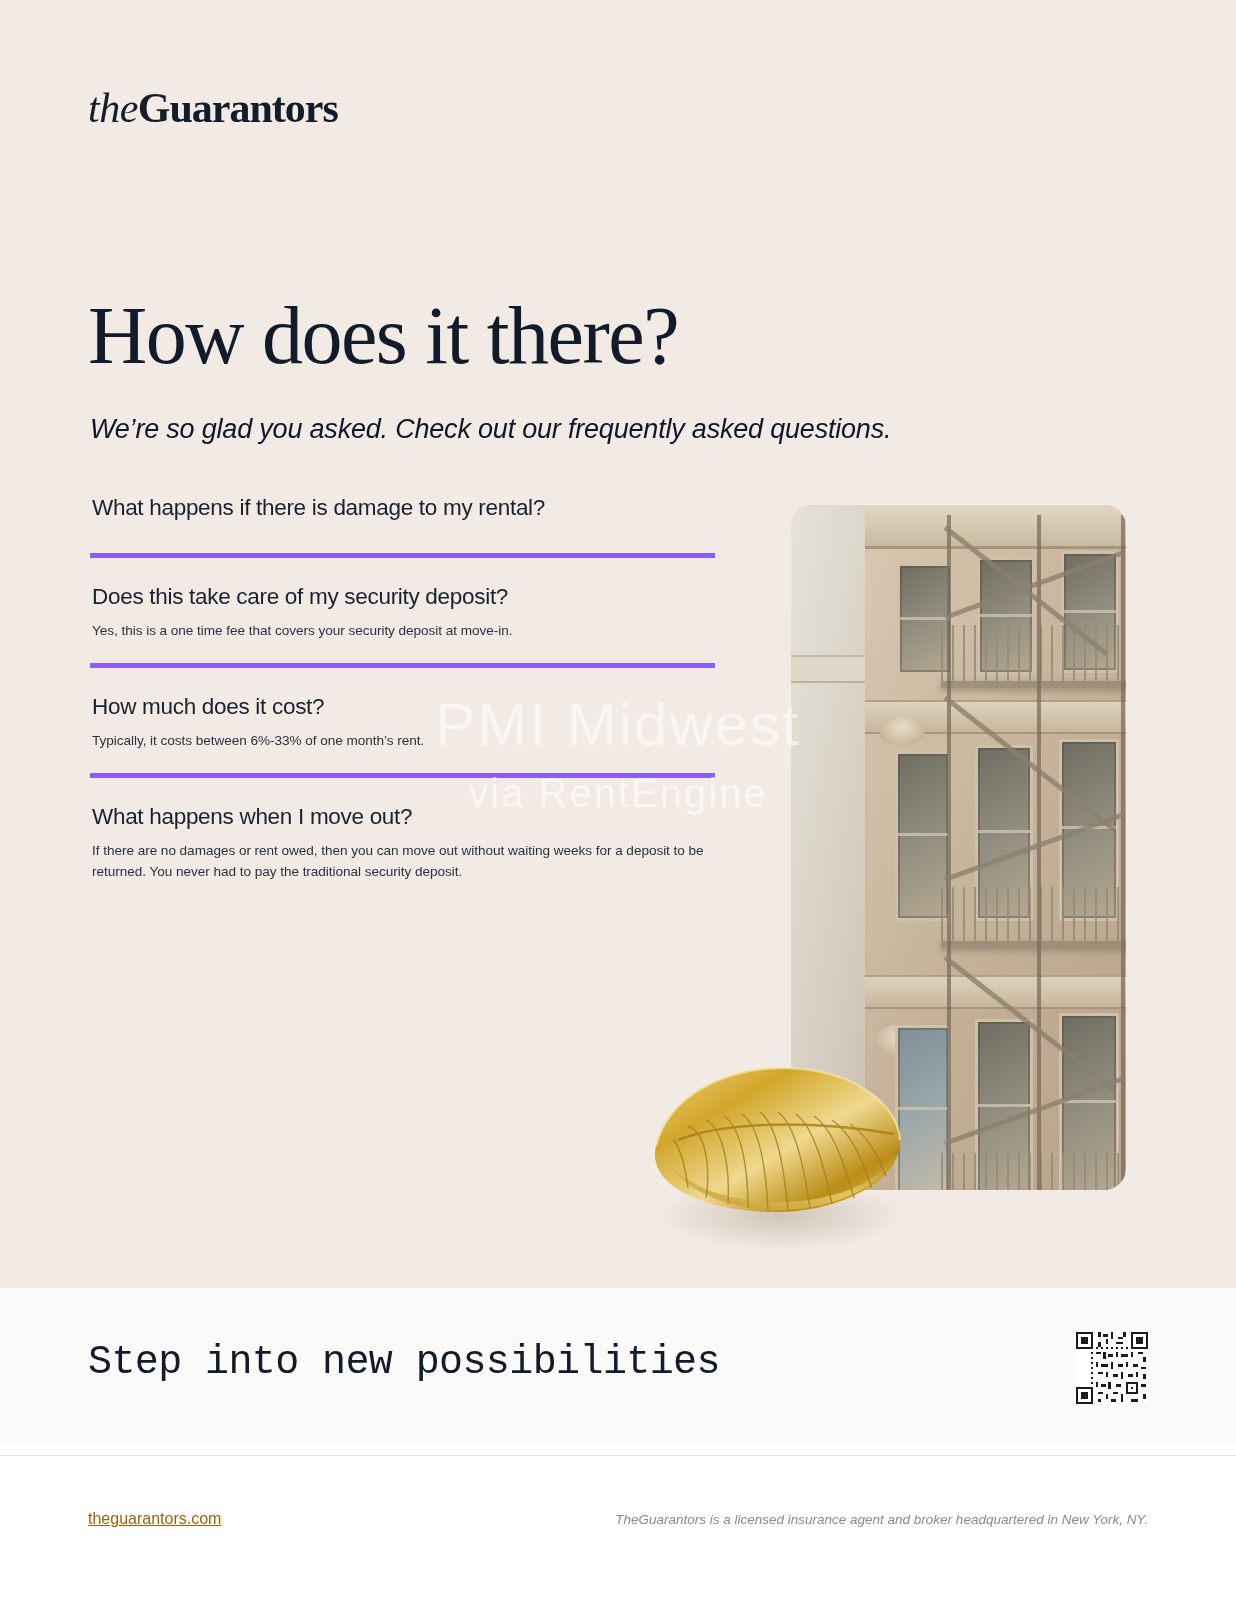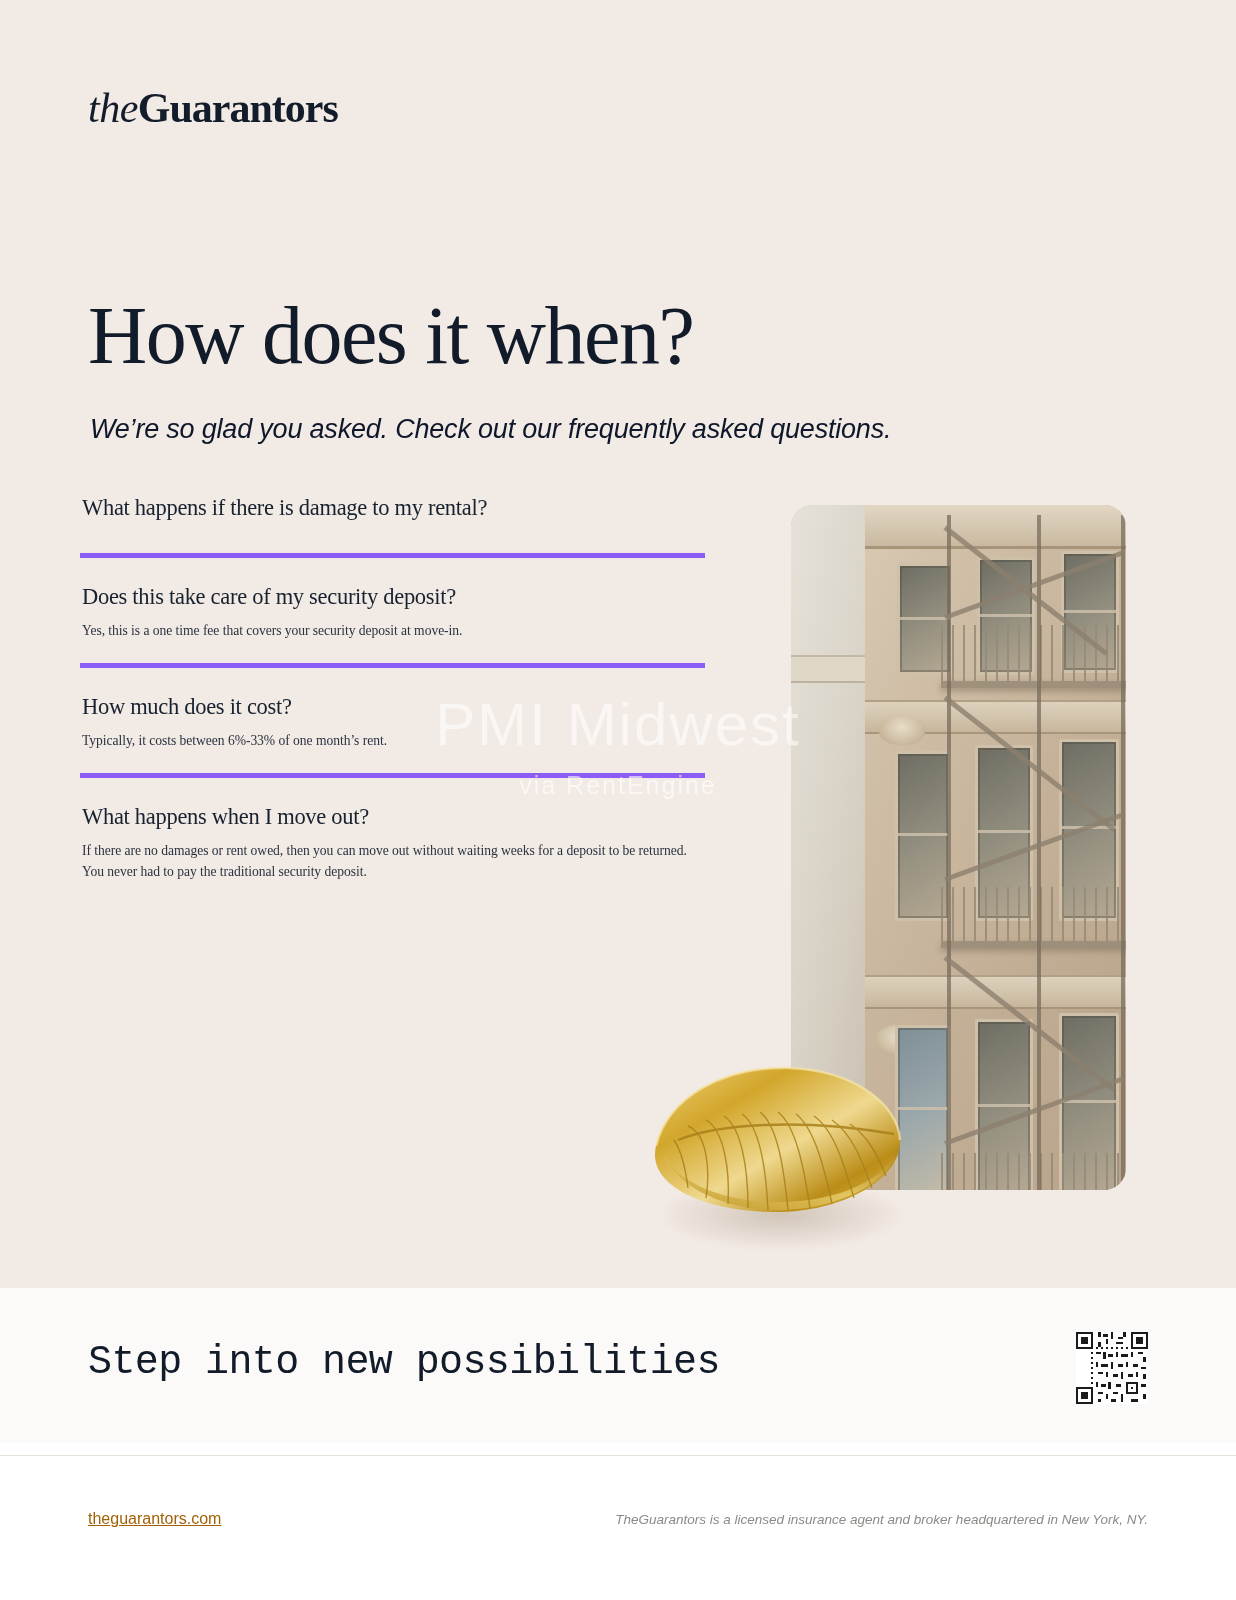--- a/index.html
+++ b/index.html
@@ -68,23 +68,22 @@
     line-height: 1.35;
     color: #0f172a;
     font-weight: 400;
     letter-spacing: -0.2px;
     font-style: italic;
   }
 
   
   .faq {
     position: absolute;
-    left: 80px; top: 495px;
+    left: 90px; top: 495px;
     width: 625px;
-    font-family: Liberation Serif, serif;
   }
   .faq-item {
     padding-bottom: 22px;
     margin-bottom: 0;
   }
   .faq-item + .faq-item {
     border-top: 5px solid #8b5cf6;
     padding-top: 26px;
   }
   .faq-q {
@@ -191,21 +190,21 @@
     width: 1236px;
     text-align: center;
     color: rgba(255,255,255,0.55);
     font-size: 60px;
     letter-spacing: 2px;
     pointer-events: none;
     font-weight: 400;
   }
   .watermark .wm2 {
     display: block;
-    font-size: 25px;
+    font-size: 40px;
     margin-top: 12px;
     color: rgba(255,255,255,0.6);
   }
 
   
   .leaf-wrap {
     position: absolute;
     left: 648px; top: 1060px;
     width: 260px; height: 190px;
   }
@@ -276,21 +275,21 @@
 <body>
 
 <div class="page">
 
   <div class="hero">
 
     <div class="logo">
       <span class="the">the</span><span class="name">Guarantors</span>
     </div>
 
-    <h1 class="headline">How does it when?</h1>
+    <h1 class="headline">How does it there?</h1>
     <p class="subhead">We’re so glad you asked. Check out our frequently asked questions.</p>
 
     <div class="faq">
       <div class="faq-item">
         <h2 class="faq-q">What happens if there is damage to my rental?</h2>
       </div>
       <div class="faq-item">
         <h2 class="faq-q">Does this take care of my security deposit?</h2>
         <p class="faq-a">Yes, this is a one time fee that covers your security deposit at move-in.</p>
       </div>

